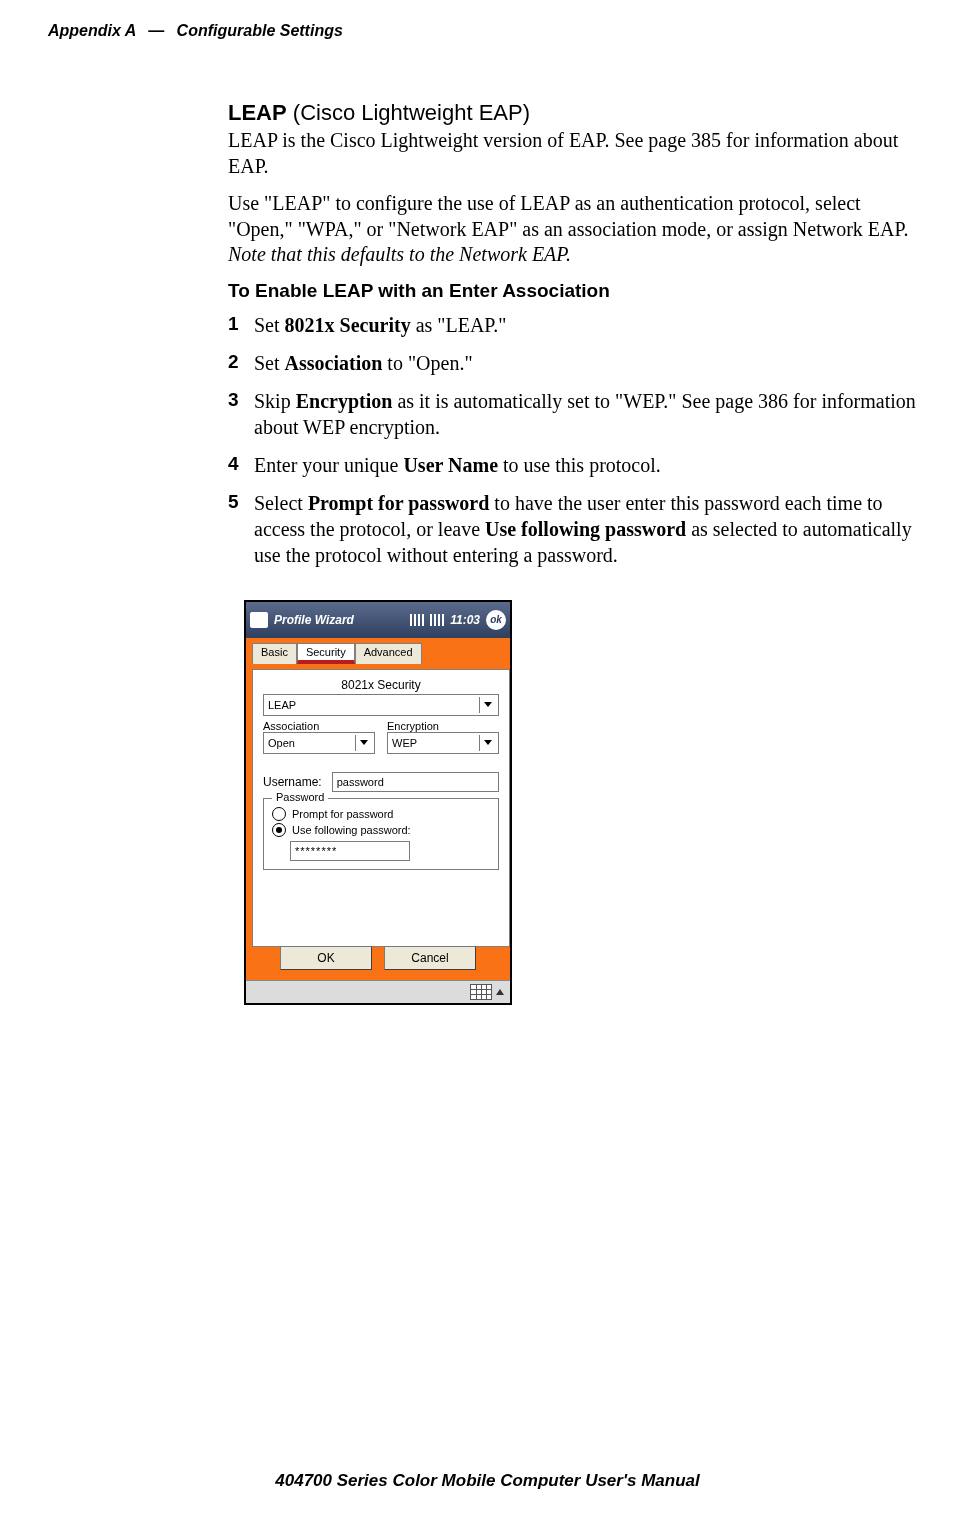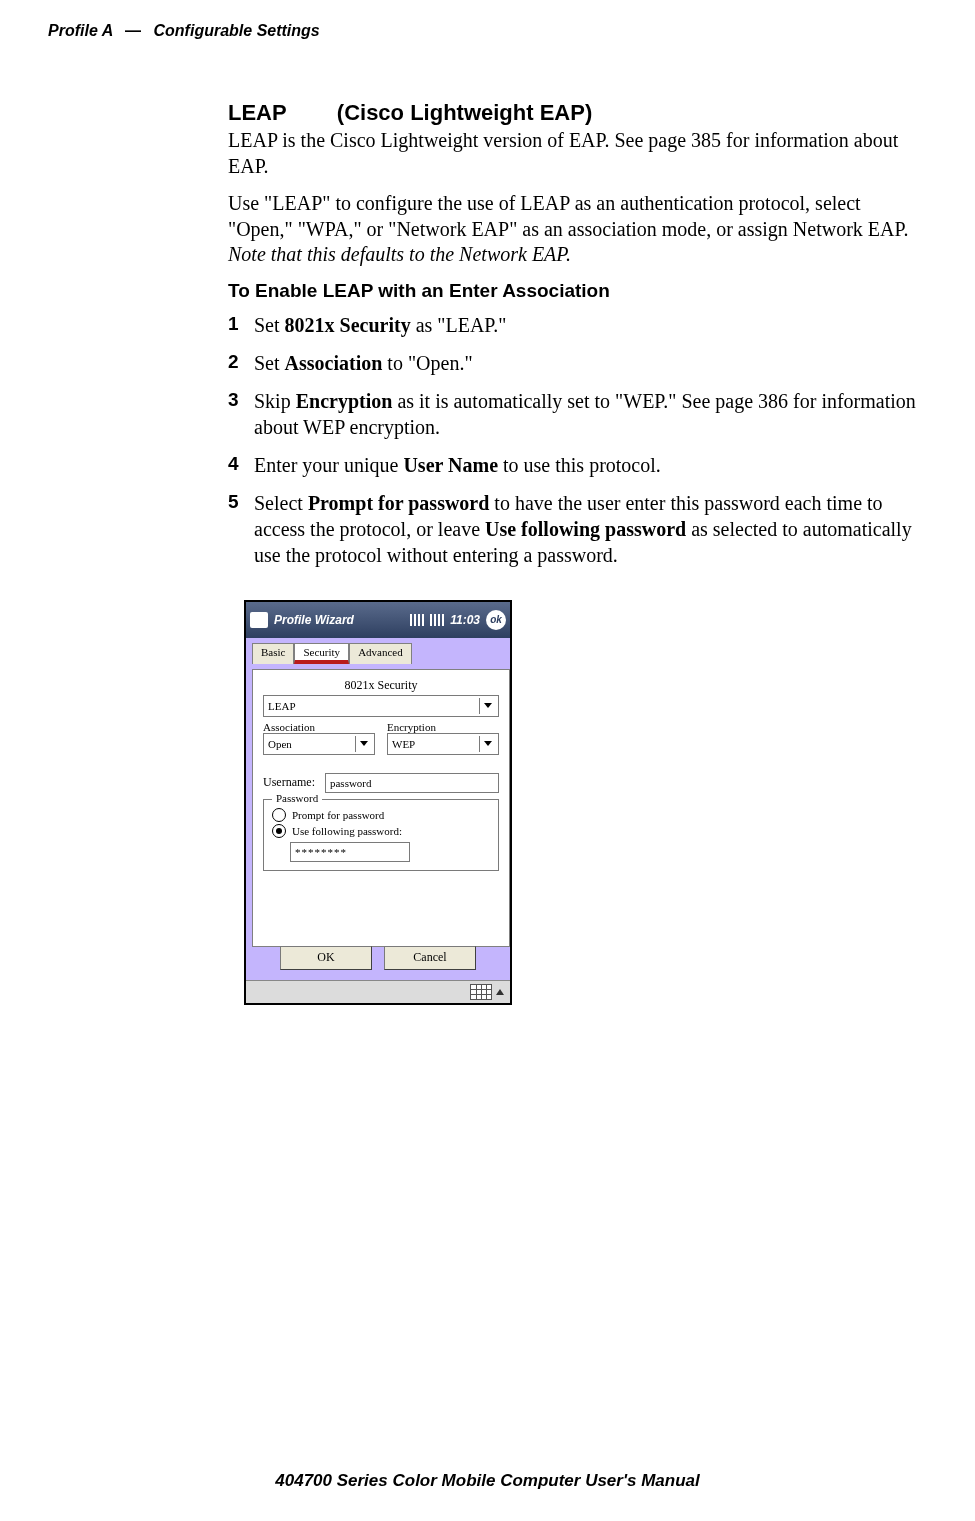--- a/index.html
+++ b/index.html
@@ -28,23 +28,22 @@
     margin: 60px 0 0 180px;
     max-width: 720px;
   }
   .h1 {
     font-family: Arial, Helvetica, sans-serif;
     font-weight: bold;
     font-size: 22px;
     margin: 0 0 2px 0;
   }
   .h1 .light {
-    font-weight: bold;
+    font-weight: normal;
     font-size: 22px;
-    margin-left: 44px;
   }
   .p {
     font-family: Georgia, "Times New Roman", serif;
     font-size: 20px;
     line-height: 1.28;
     margin: 0 0 12px 0;
   }
   .p .italic { font-style: italic; }
   .h2 {
     font-family: Arial, Helvetica, sans-serif;
@@ -110,25 +109,24 @@
   }
   .titlebar .time { font-weight: bold; font-size: 12px; }
   .titlebar .ok {
     width: 20px; height: 20px; border-radius: 50%;
     background: #fff; color: #2e3f60;
     display: flex; align-items: center; justify-content: center;
     font-size: 10px; font-weight: bold;
   }
   .client {
     padding: 4px 0 6px 6px;
-    background: #c4b5fd;
+    background: #f97316;
     height: 342px;
     box-sizing: border-box;
     position: relative;
-    font-family: Liberation Serif, serif;
   }
   .tabs {
     display: flex;
     gap: 0;
     margin-bottom: 6px;
   }
   .tab {
     border: 1px solid #808080;
     border-bottom: none;
     padding: 2px 8px;
@@ -256,21 +254,21 @@
     font-weight: bold;
     font-size: 17px;
   }
 </style>
 </head>
 <body>
 
 <div class="page">
 
   <div class="running-header">
-    <span>Profile  A</span>
+    <span>Appendix  A</span>
     <span class="dash">—</span>
     <span>Configurable Settings</span>
   </div>
 
   <div class="content">
     <h3 class="h1">
       <span class="bold">LEAP</span><span class="light"> (Cisco Lightweight EAP)</span>
     </h3>
 
     <p class="p">LEAP is the Cisco Lightweight version of EAP. See page 385 for information about EAP.</p>

